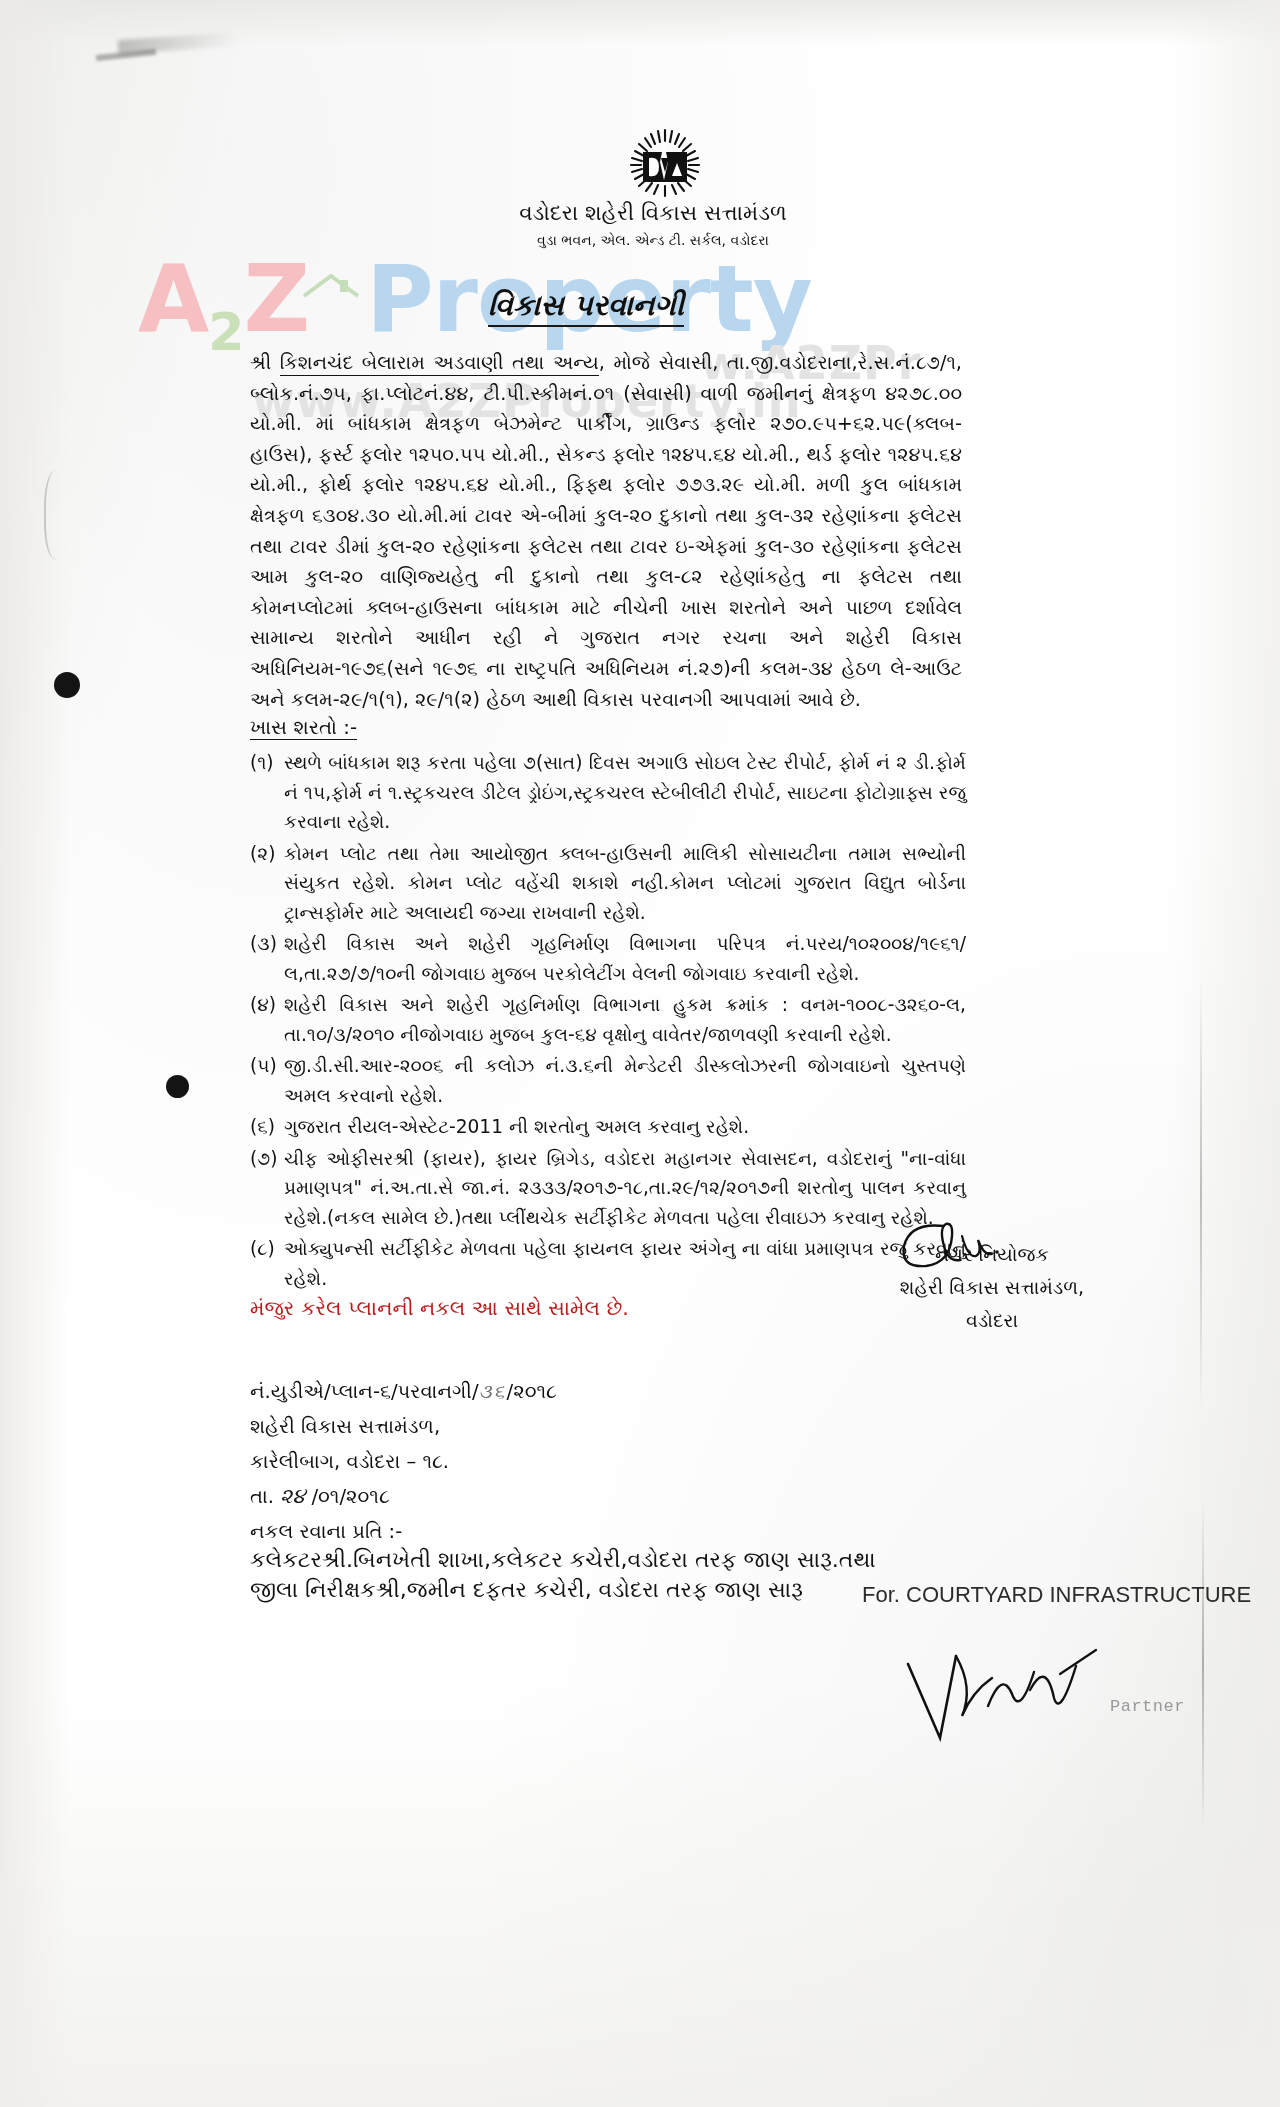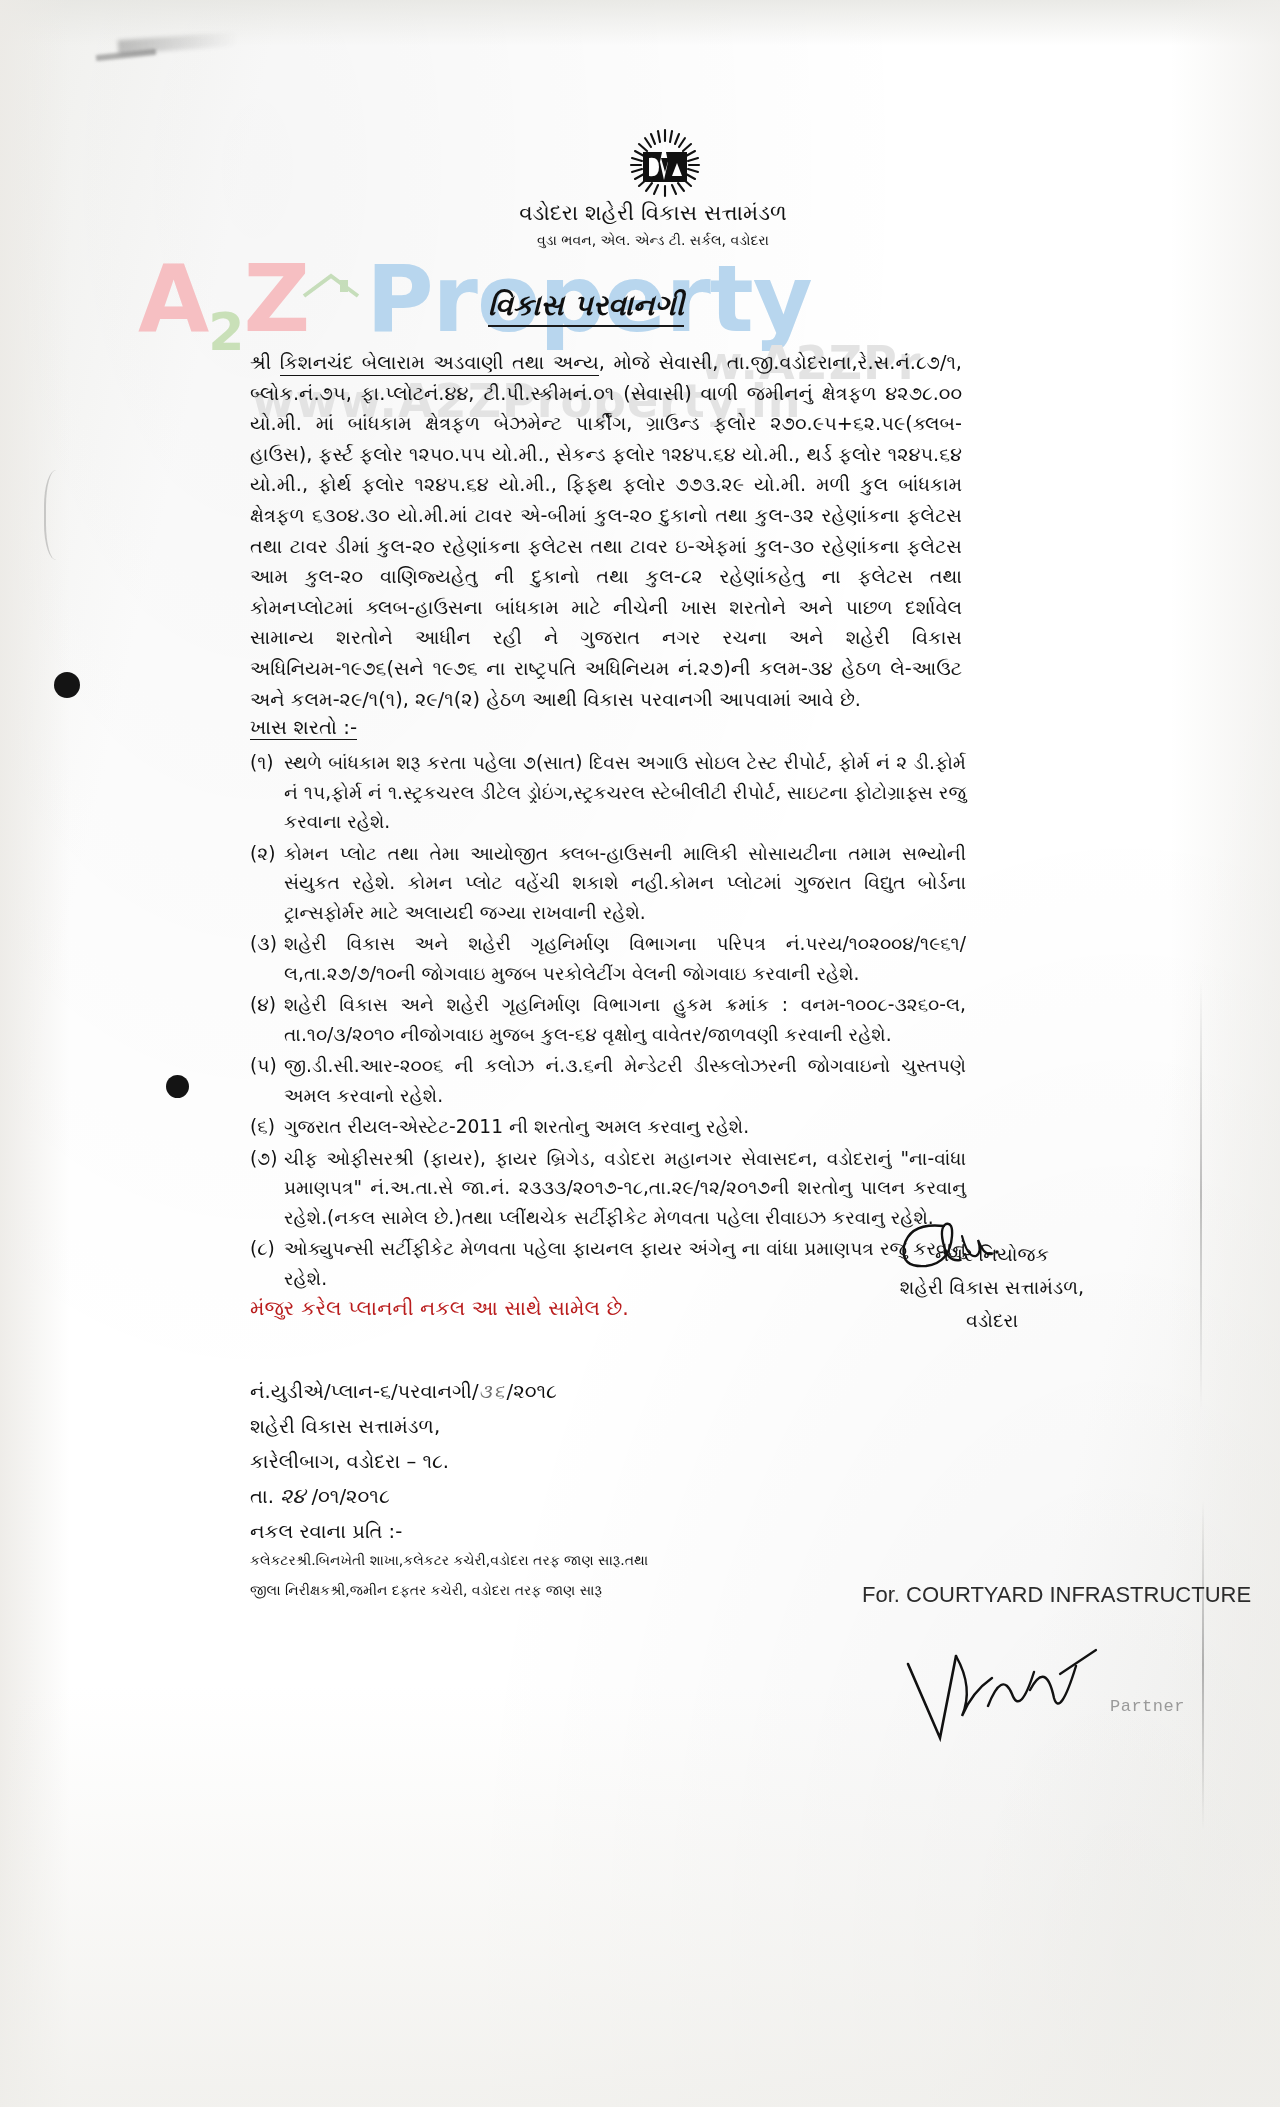--- a/index.html
+++ b/index.html
@@ -233,21 +233,21 @@
     font-family: "DejaVu Serif", "Liberation Serif", serif;
     font-style: italic;
     color: #1c1c1c;
     font-size: 21px;
     padding: 0 6px;
   }
 
   .copy-to {
     position:absolute;
     left: 250px; top: 1545px;
-    font-size: 14px;
+    font-size: 22px;
     line-height: 30px;
     color:#111;
   }
 
   
   .sign-block {
     position:absolute;
     left: 852px; top: 1238px;
     width: 280px;
     text-align: center;

